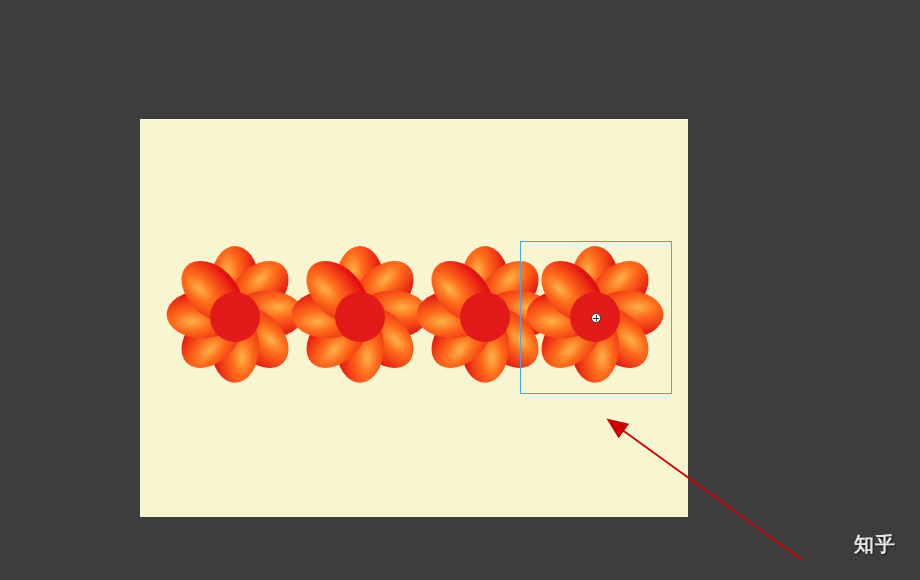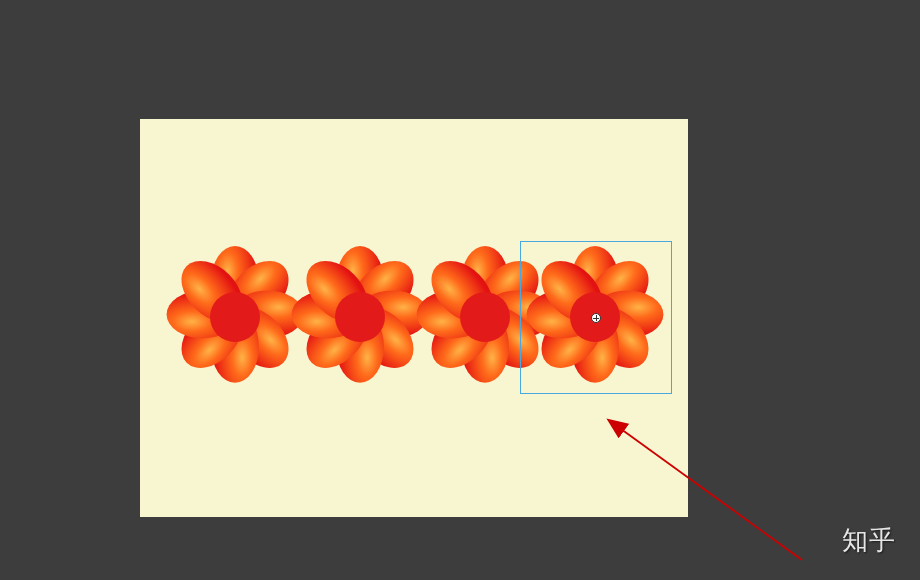--- a/index.html
+++ b/index.html
@@ -83,23 +83,23 @@
       bottom: 22px;
       color: #e6e6e6;
       font-size: 22px;
       font-style: italic;
       text-shadow: 1px 1px 2px rgba(0,0,0,0.6);
       display: flex;
       align-items: center;
       gap: 10px;
     }
     .zhihu-logo {
-      font-weight: normal;
+      font-weight: bold;
       font-style: normal;
-      font-size: 26px;
+      font-size: 20px;
       letter-spacing: 1px;
     }
   </style>
 </head>
 <body>
 
 <div class="canvas-area">
   <div class="flower-row" id="flower-row">
       <div class="flower" style="left: 0px; top: 0px;">
         <div class="petal" style="background: radial-gradient(60% 75% at 35% 35%, rgb(255, 179, 71) 0%, rgb(255, 106, 26) 35%, rgb(227, 18, 18) 100%); transform: rotate(0deg);"></div>

